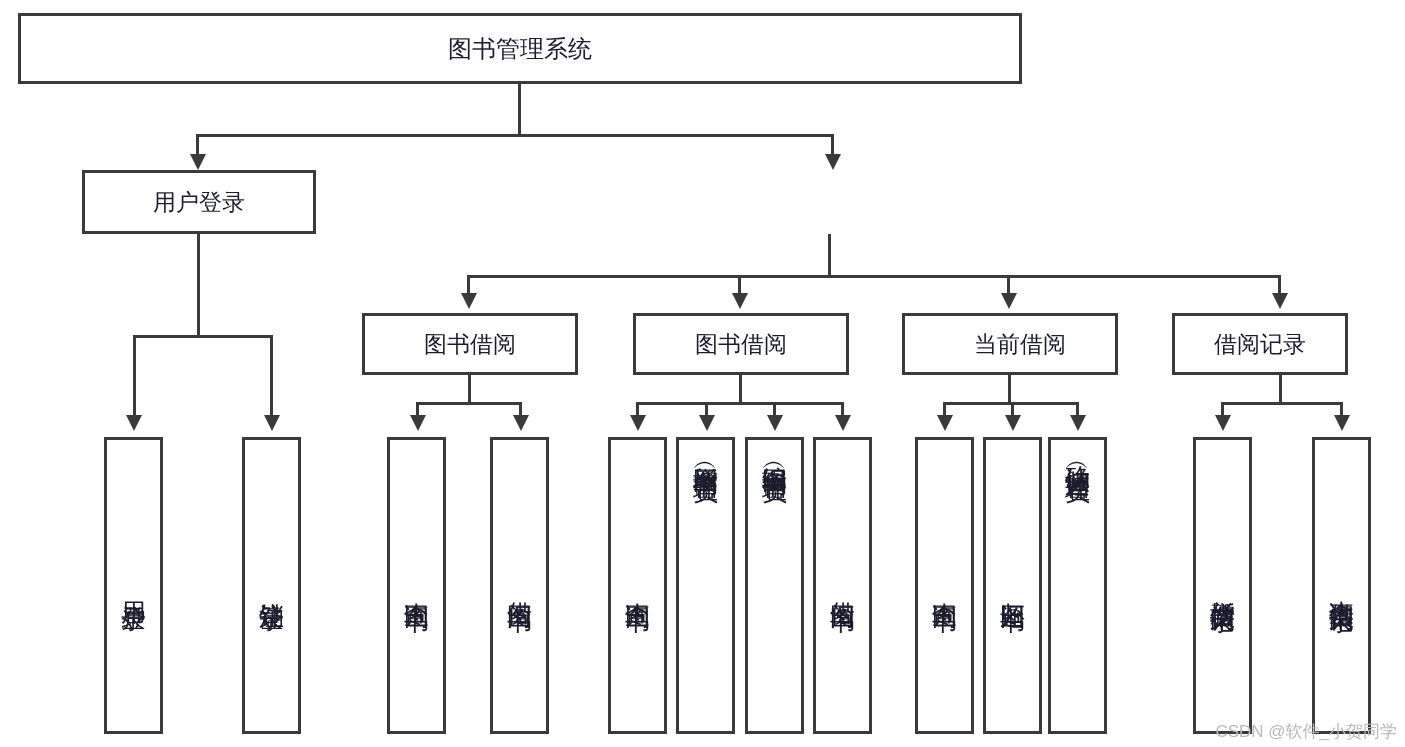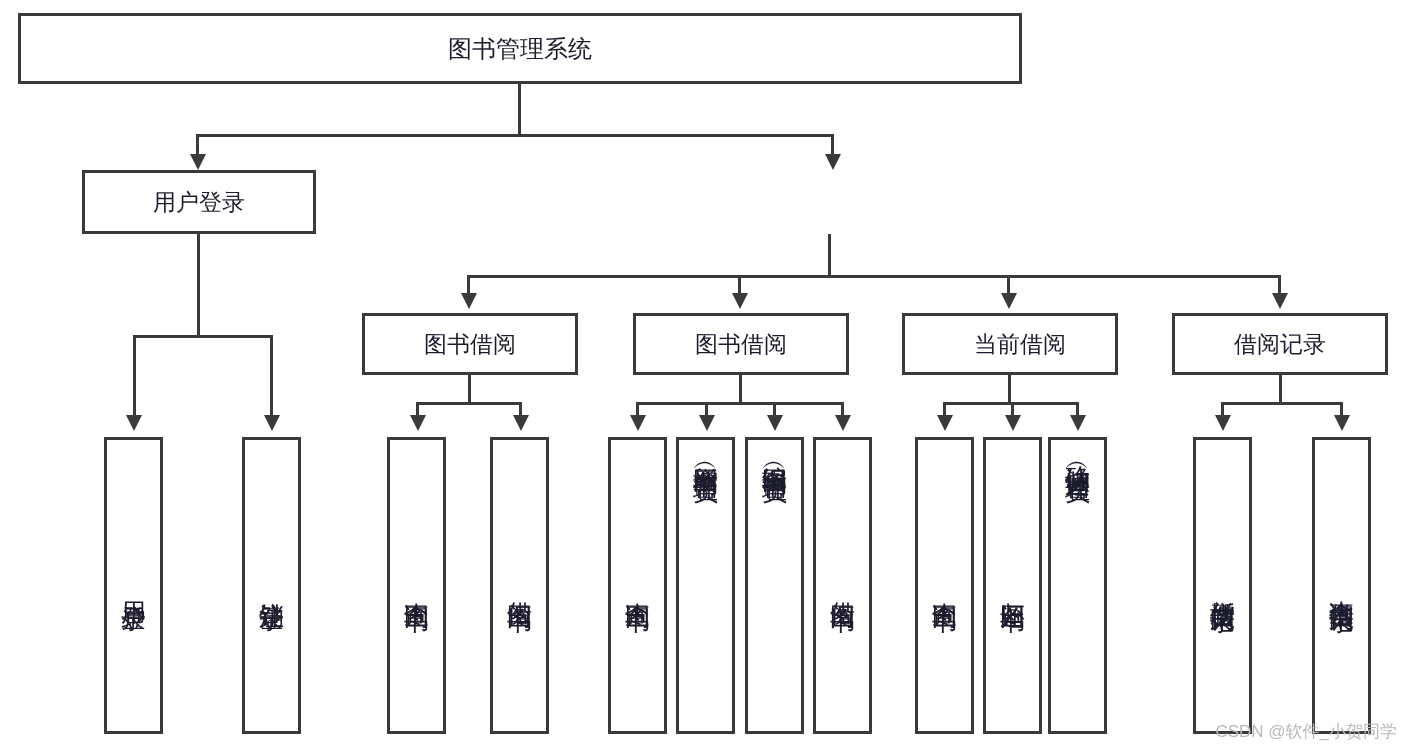--- a/index.html
+++ b/index.html
@@ -164,21 +164,21 @@
 
   <div class="node h" style="left:362px; top:313px; width:216px; height:62px;">
     <span class="label">图书借阅</span>
   </div>
   <div class="node h" style="left:633px; top:313px; width:216px; height:62px;">
     <span class="label">图书借阅</span>
   </div>
   <div class="node h" style="left:902px; top:313px; width:216px; height:62px;padding-left:20px;">
     <span class="label">当前借阅</span>
   </div>
-  <div class="node h" style="left:1172px; top:313px; width:216px; height:62px;">
+  <div class="node h" style="left:1172px; top:313px; width:176px; height:62px;">
     <span class="label">借阅记录</span>
   </div>
 
   <div class="node v center" style="left:104px; top:437px; width:59px; height:297px;">
     <span class="label">用户登录</span>
   </div>
   <div class="node v center" style="left:242px; top:437px; width:59px; height:297px;">
     <span class="label">注销登录</span>
   </div>
 

